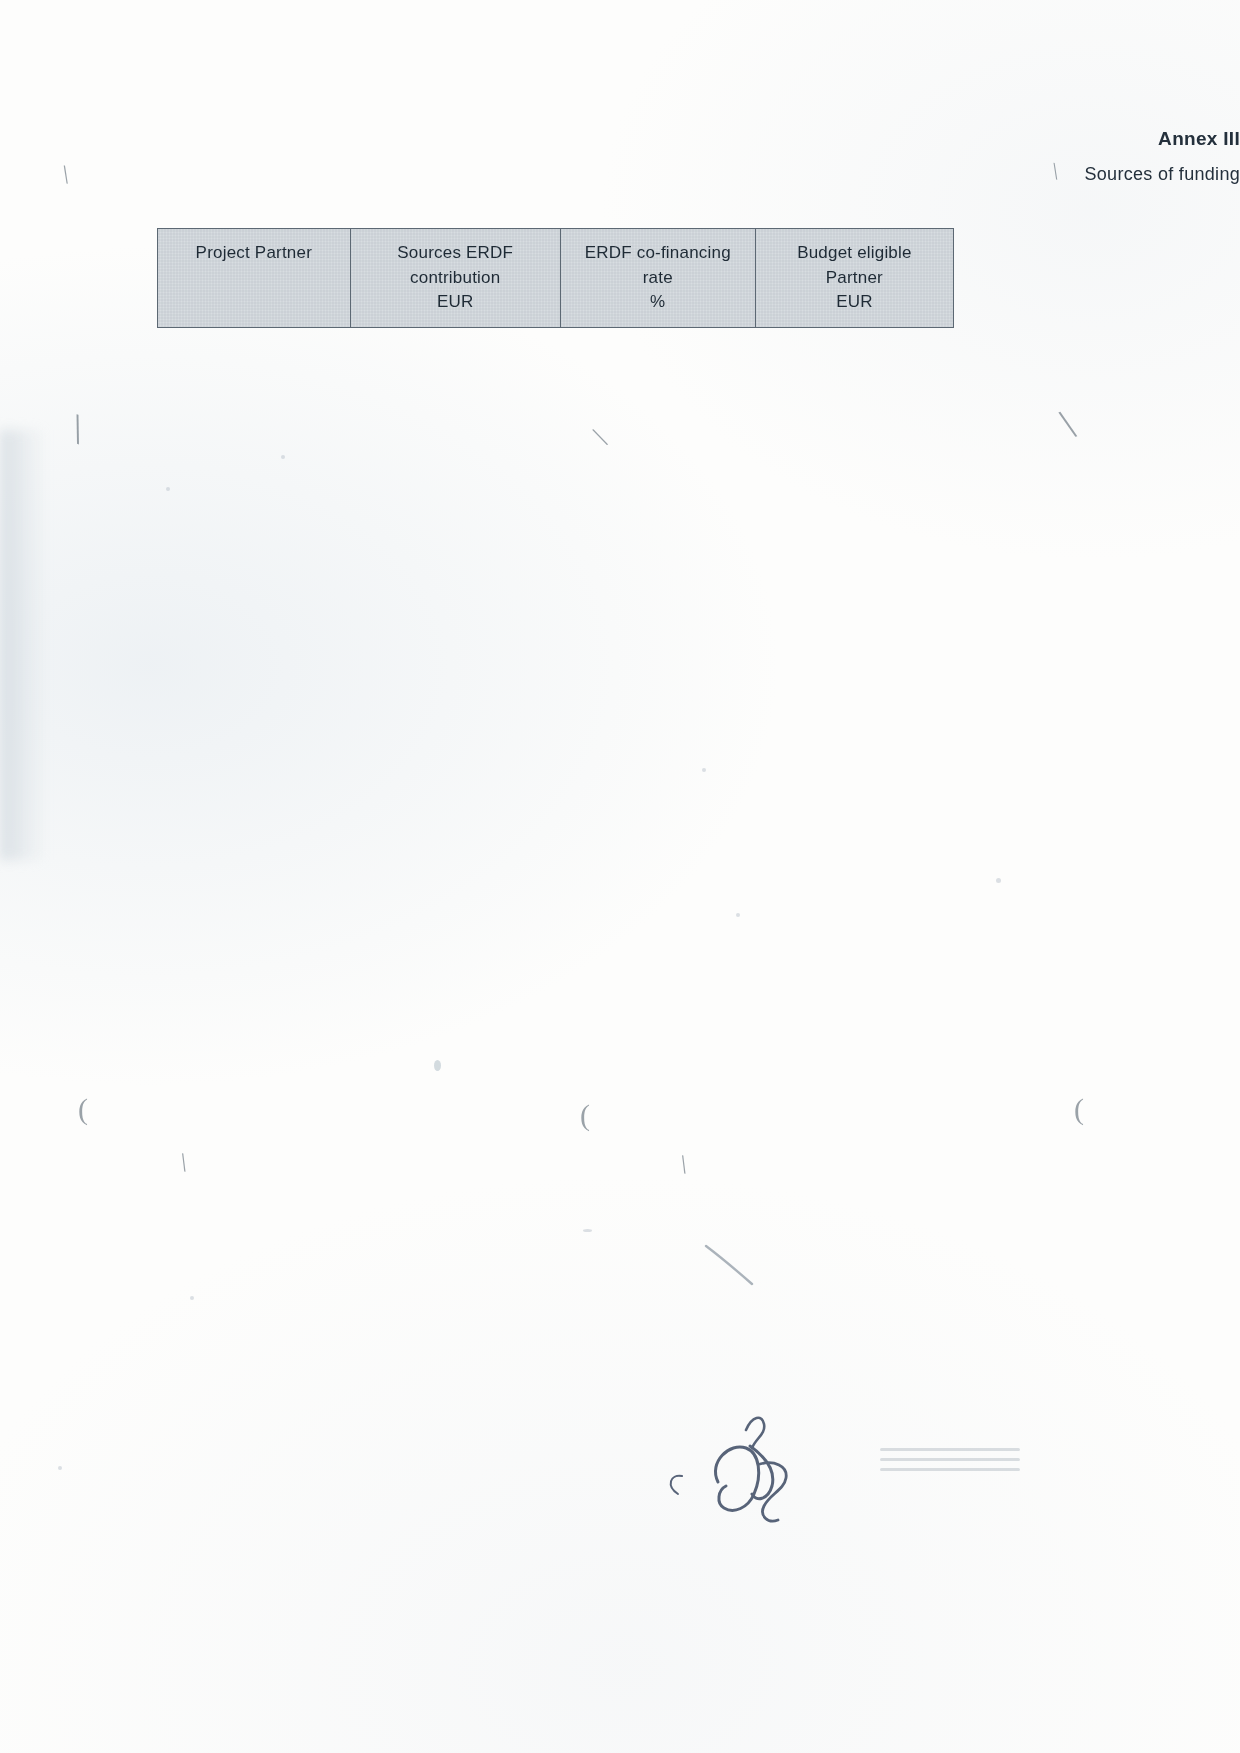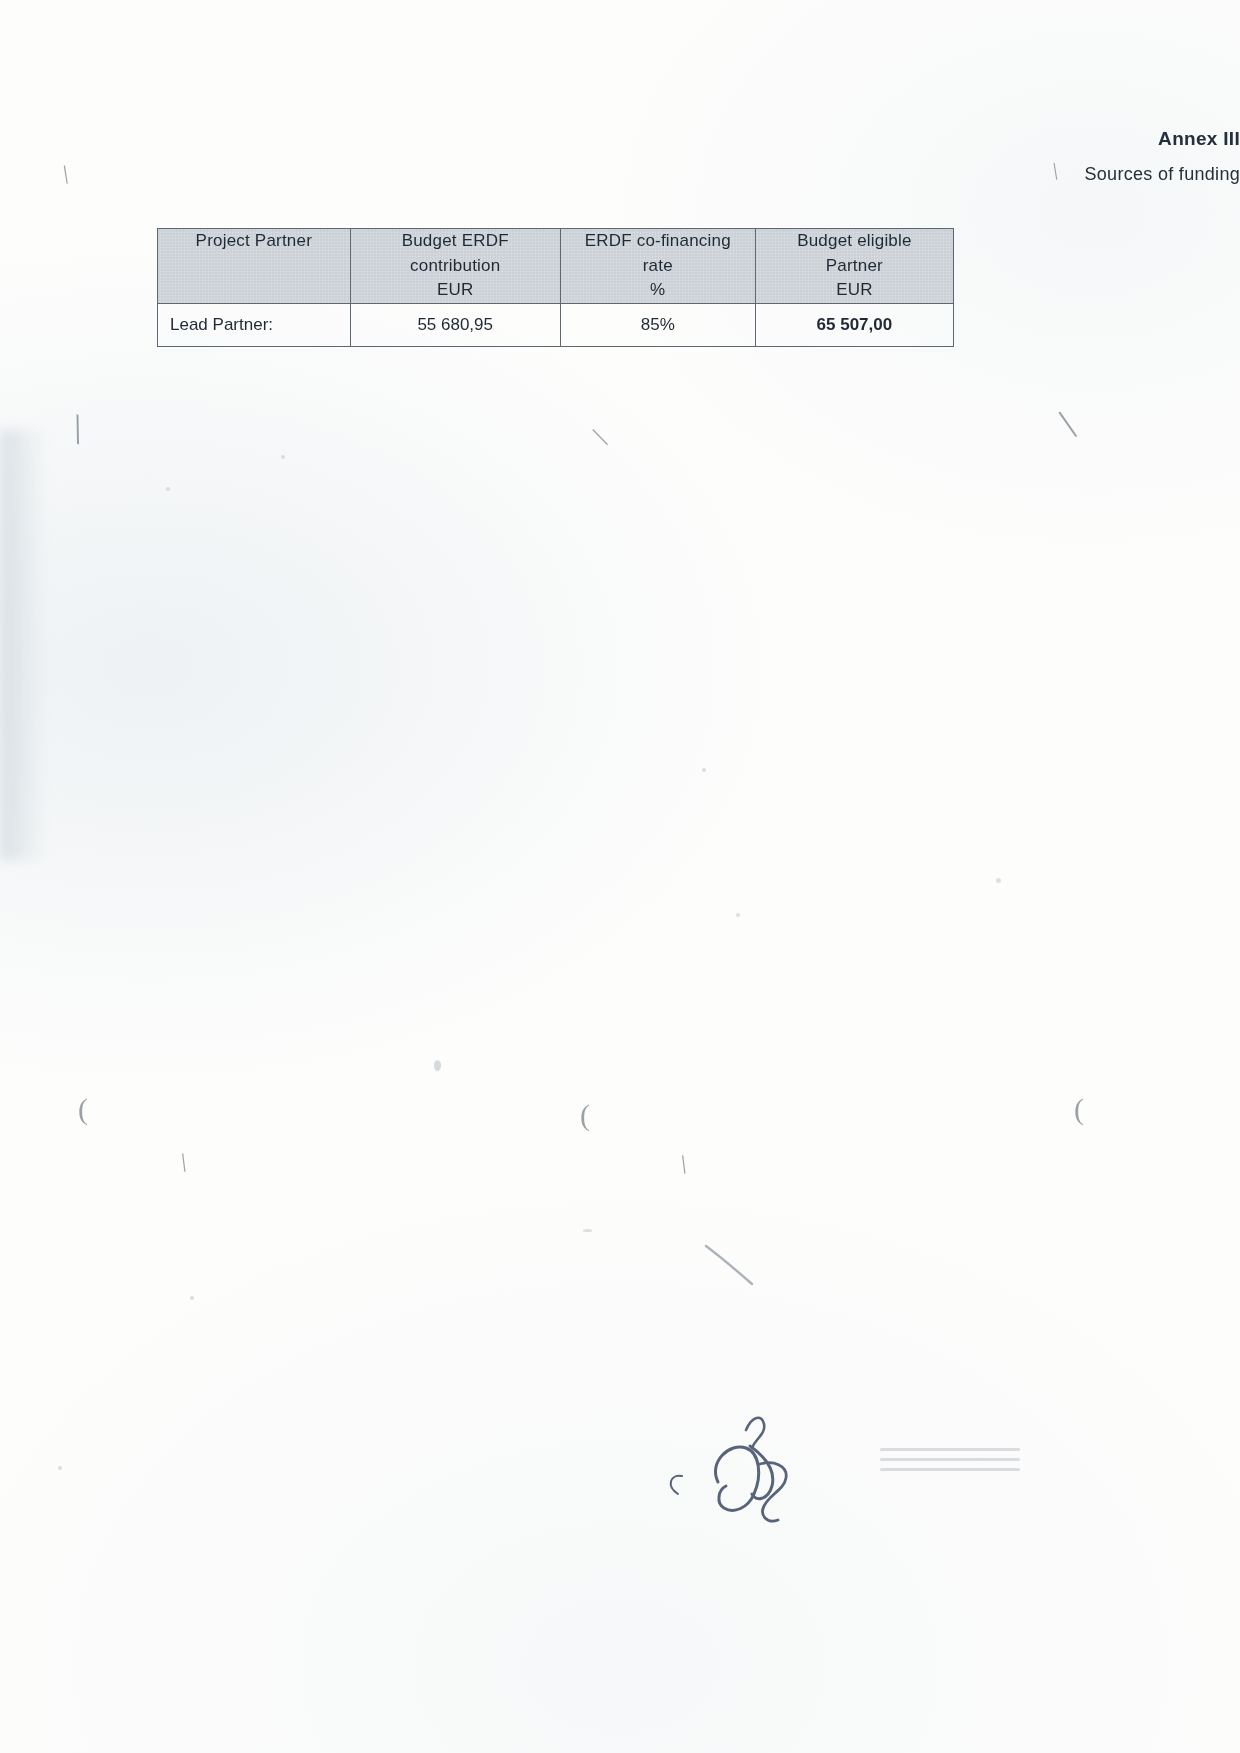--- a/index.html
+++ b/index.html
@@ -67,21 +67,21 @@
   table.funding {
     border-collapse: collapse;
     width: 100%;
     table-layout: fixed;
   }
   table.funding th,
   table.funding td {
     border: 1px solid #5c6873;
     font-size: 17px;
     color: #1e2a35;
-    padding: 0;
+    padding: 12px;
     vertical-align: middle;
     margin-top: 39px;
   }
 
   thead th {
     background:
       repeating-linear-gradient(0deg, rgba(160,170,180,.25) 0px, rgba(160,170,180,.25) 1px, rgba(255,255,255,0) 1px, rgba(255,255,255,0) 3px),
       repeating-linear-gradient(90deg, rgba(150,162,172,.22) 0px, rgba(150,162,172,.22) 1px, rgba(255,255,255,0) 1px, rgba(255,255,255,0) 3px),
       #d8dde1;
     text-align: center;
@@ -168,43 +168,37 @@
         <col style="width:24.9%">
       </colgroup>
       <thead>
         <tr>
           <th>
             <span class="hl">Project Partner</span>
             <span class="hl" style="visibility:hidden">x</span>
             <span class="hl" style="visibility:hidden">x</span>
           </th>
           <th>
-            <span class="hl">Budget ERDF</span>
+            <span class="hl">Sources ERDF</span>
             <span class="hl">contribution</span>
             <span class="hl">EUR</span>
           </th>
           <th>
             <span class="hl">ERDF co-financing</span>
             <span class="hl">rate</span>
             <span class="hl">%</span>
           </th>
           <th>
             <span class="hl">Budget eligible</span>
             <span class="hl">Partner</span>
             <span class="hl">EUR</span>
           </th>
         </tr>
       </thead>
       <tbody>
-        <tr>
-          <td class="lbl">Lead Partner:</td>
-          <td>55 680,95</td>
-          <td>85%</td>
-          <td class="bold">65 507,00</td>
-        </tr>
       </tbody>
     </table>
   </div>
 
   <div class="mark" style="left:72px; top:405px; font-size:42px; transform:rotate(18deg);">\</div>
   <div class="mark" style="left:1062px; top:400px; font-size:42px; transform:rotate(-16deg);">\</div>
   <div class="mark" style="left:596px; top:420px; font-size:30px; transform:rotate(-25deg);">\</div>
   <div class="mark" style="left:78px; top:1092px; font-size:30px;">(</div>
   <div class="mark" style="left:580px; top:1098px; font-size:30px;">(</div>
   <div class="mark" style="left:1074px; top:1092px; font-size:30px;">(</div>

